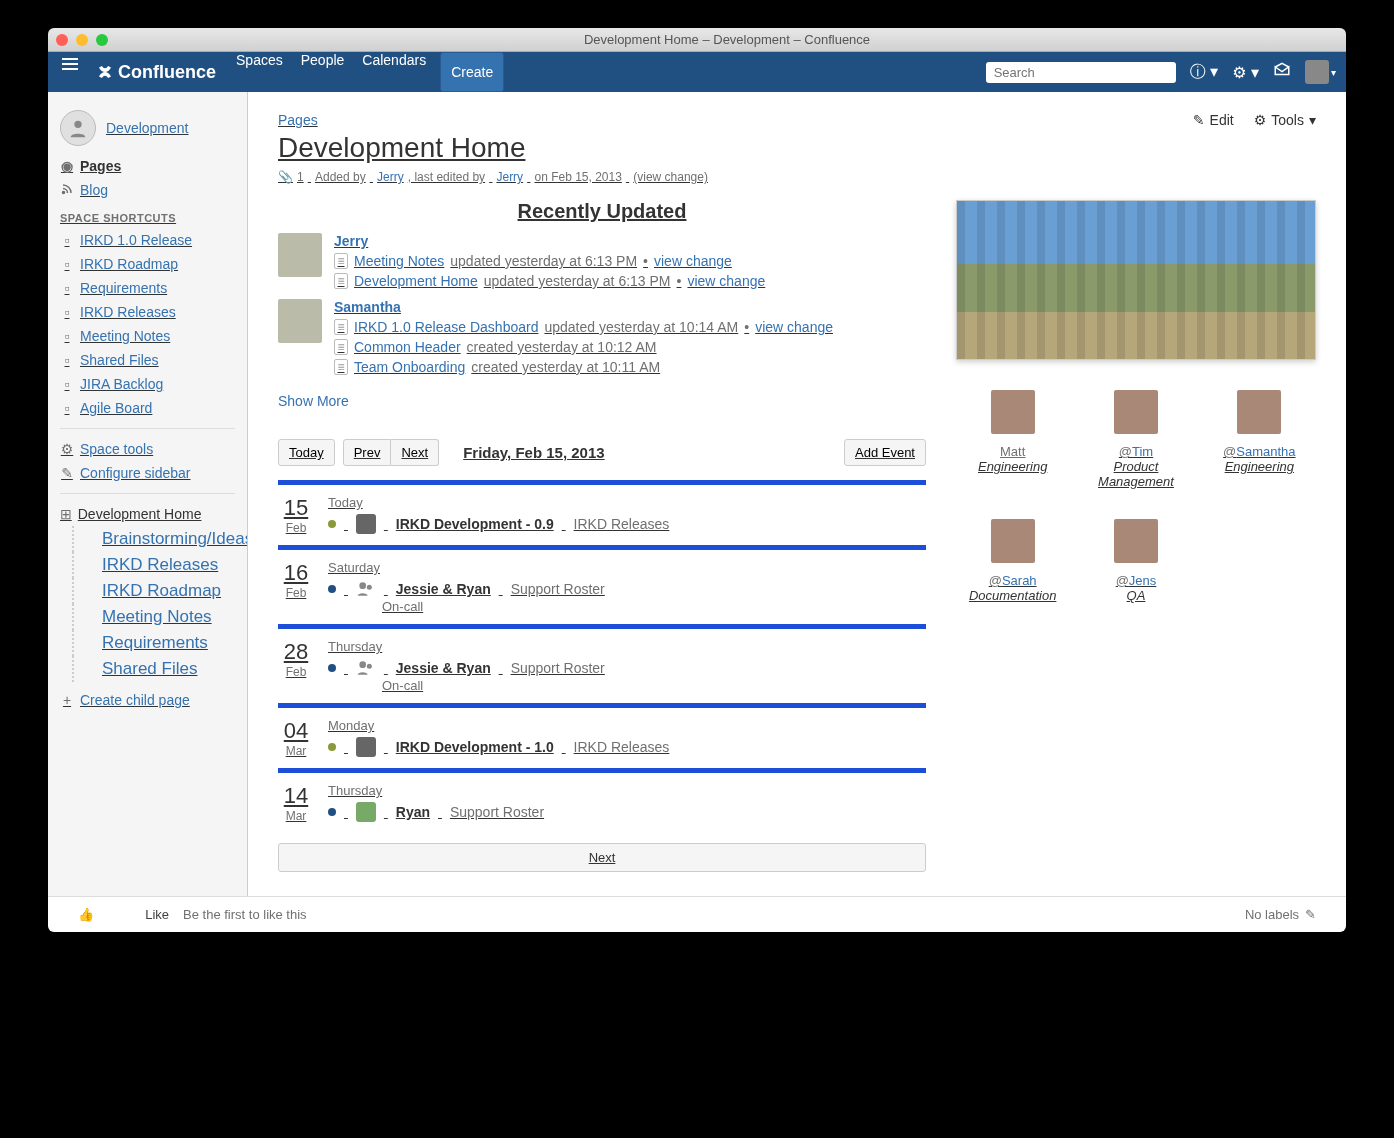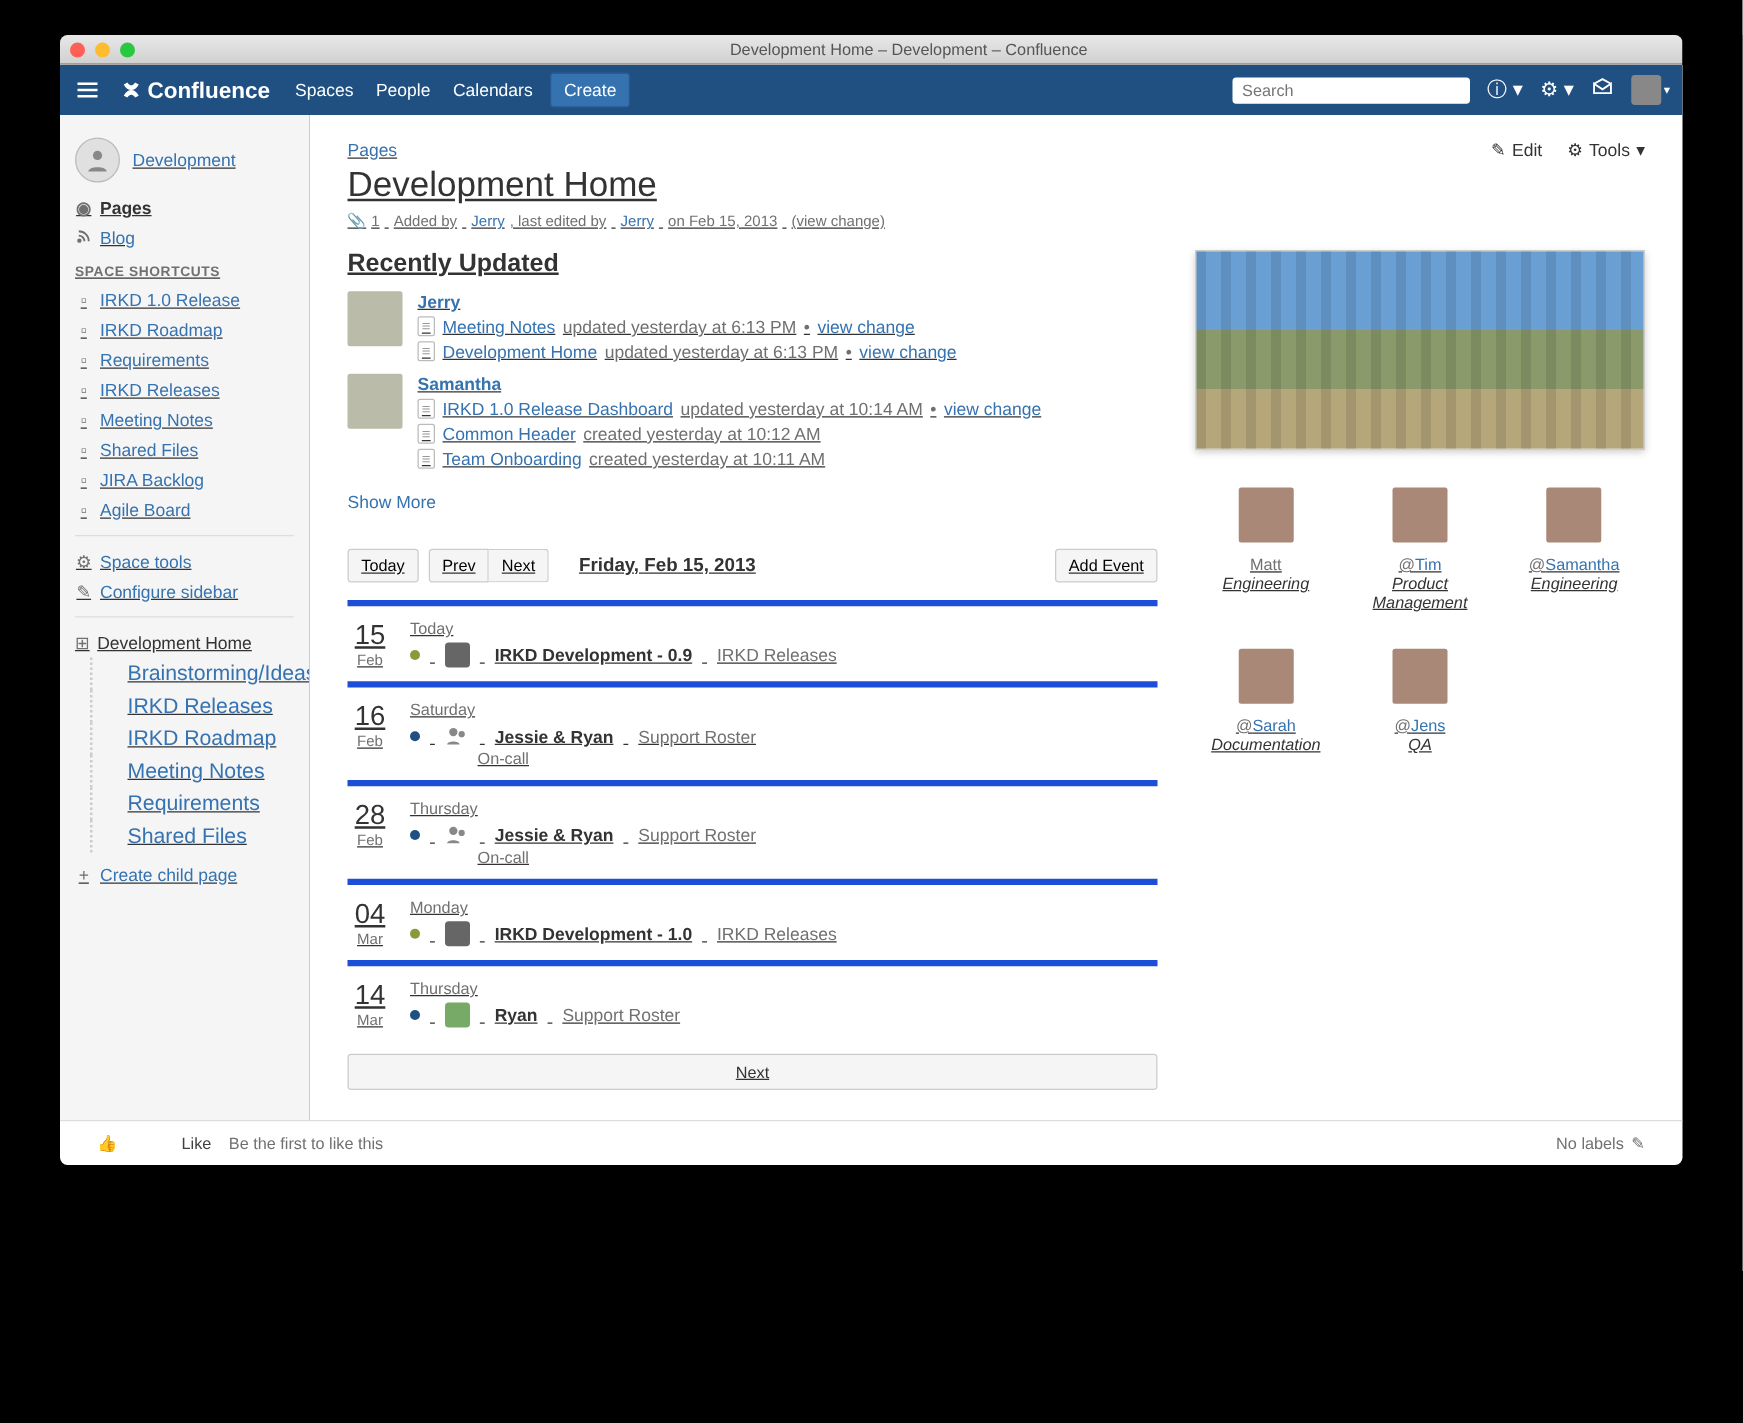--- a/index.html
+++ b/index.html
@@ -3,21 +3,21 @@
 <meta charset="utf-8">
 <style>
 * { box-sizing: border-box; margin: 0; padding: 0; }
 body { font-family: Arial, Helvetica, sans-serif; font-size: 14px; color: #333; background: #000; }
 .window { width: 1394px; height: 1138px; margin: 0 auto; background: #000; position: relative; }
 .titlebar { background: linear-gradient(#e8e8e8, #d0d0d0); height: 24px; border-radius: 6px 6px 0 0; display:flex; align-items:center; padding: 0 8px; border-bottom:1px solid #aaa; margin:28px 48px 0 48px; }
 .tb-dot { width:12px; height:12px; border-radius:50%; margin-right:8px; display:inline-block; }
 .tb-red{background:#ff5f57;} .tb-yel{background:#febc2e;} .tb-grn{background:#28c840;}
 .tb-title { flex:1; text-align:center; color:#555; font-size:13px; }
 .appframe { margin:0 48px 48px 48px; background:#fff; height: 880px; display:flex; flex-direction:column; border-radius: 0 0 6px 6px; overflow:hidden; }
-.header { background:#205081; height:40px; display:flex; align-items:center; padding:0 10px; color:#fff; }
+.header { background:#205081; height:40px; display:flex; padding:0 10px; color:#fff; }
 .menu-icon { width:24px; height:24px; cursor:pointer; display:flex; flex-direction:column; justify-content:center; gap:3px; padding:4px; }
 .menu-icon span{background:#fff; height:2px; width:16px;}
 .logo { display:flex; align-items:center; margin:0 14px; font-weight:bold; font-size:18px; }
 .logo svg { margin-right:4px; }
 .nav { display:flex; gap:18px; margin-left:6px; }
 .nav a { color:#fff; text-decoration:none; font-size:14px; }
 .create-btn { background:#3572b0; padding:5px 10px; border-radius:3px; color:#fff; margin-left:14px; font-size:14px; border:1px solid #2a5a94; cursor:pointer; }
 .header-right { margin-left:auto; display:flex; align-items:center; gap:14px; }
 .search { background:#fff; border-radius:3px; display:flex; align-items:center; padding:3px 8px; width:190px; }
 .search input { border:none; outline:none; font-size:13px; flex:1; background:transparent; }
@@ -38,21 +38,21 @@
 .main { flex:1; overflow-y:auto; padding:20px 30px; position:relative; }
 .breadcrumb a { color:#3572b0; text-decoration:none; font-size:14px; }
 .page-title { font-size:28px; font-weight:normal; margin:4px 0 6px; color:#333; }
 .page-meta { color:#707070; font-size:12px; display:flex; align-items:center; gap:4px; }
 .page-meta a { color:#3572b0; text-decoration:none; }
 .page-actions { position:absolute; top:20px; right:30px; display:flex; gap:20px; color:#333; font-size:14px; }
 .page-actions .act { display:flex; align-items:center; gap:5px; cursor:pointer; }
 .content-cols { display:flex; gap:30px; margin-top:16px; }
 .col-left { flex:1; min-width:0; }
 .col-right { width:360px; }
-.section-h { font-size:20px; margin-bottom:10px; color:#333; }
+.section-h { font-size:20px; margin-bottom:10px; color:#333;text-align:center; }
 .update { display:flex; gap:12px; margin-bottom:6px; }
 .update-avatar { width:44px; height:44px; background:#bba; border-radius:2px; flex-shrink:0; }
 .update-body { flex:1; font-size:14px; }
 .update-user { color:#3572b0; font-weight:bold; }
 .update-line { margin:4px 0; color:#333; display:flex; align-items:center; gap:6px; }
 .update-line a{ color:#3572b0; text-decoration:none; }
 .update-line .meta{ color:#707070; }
 .doc-icon{ color:#999; font-size:12px; border:1px solid #bbb; padding:0 2px; border-radius:2px; width:14px; text-align:center; flex-shrink:0; }
 .showmore { color:#3572b0; cursor:pointer; margin-top:8px; display:inline-block; }
 .cal-header { display:flex; align-items:center; gap:8px; margin:30px 0 14px; }

